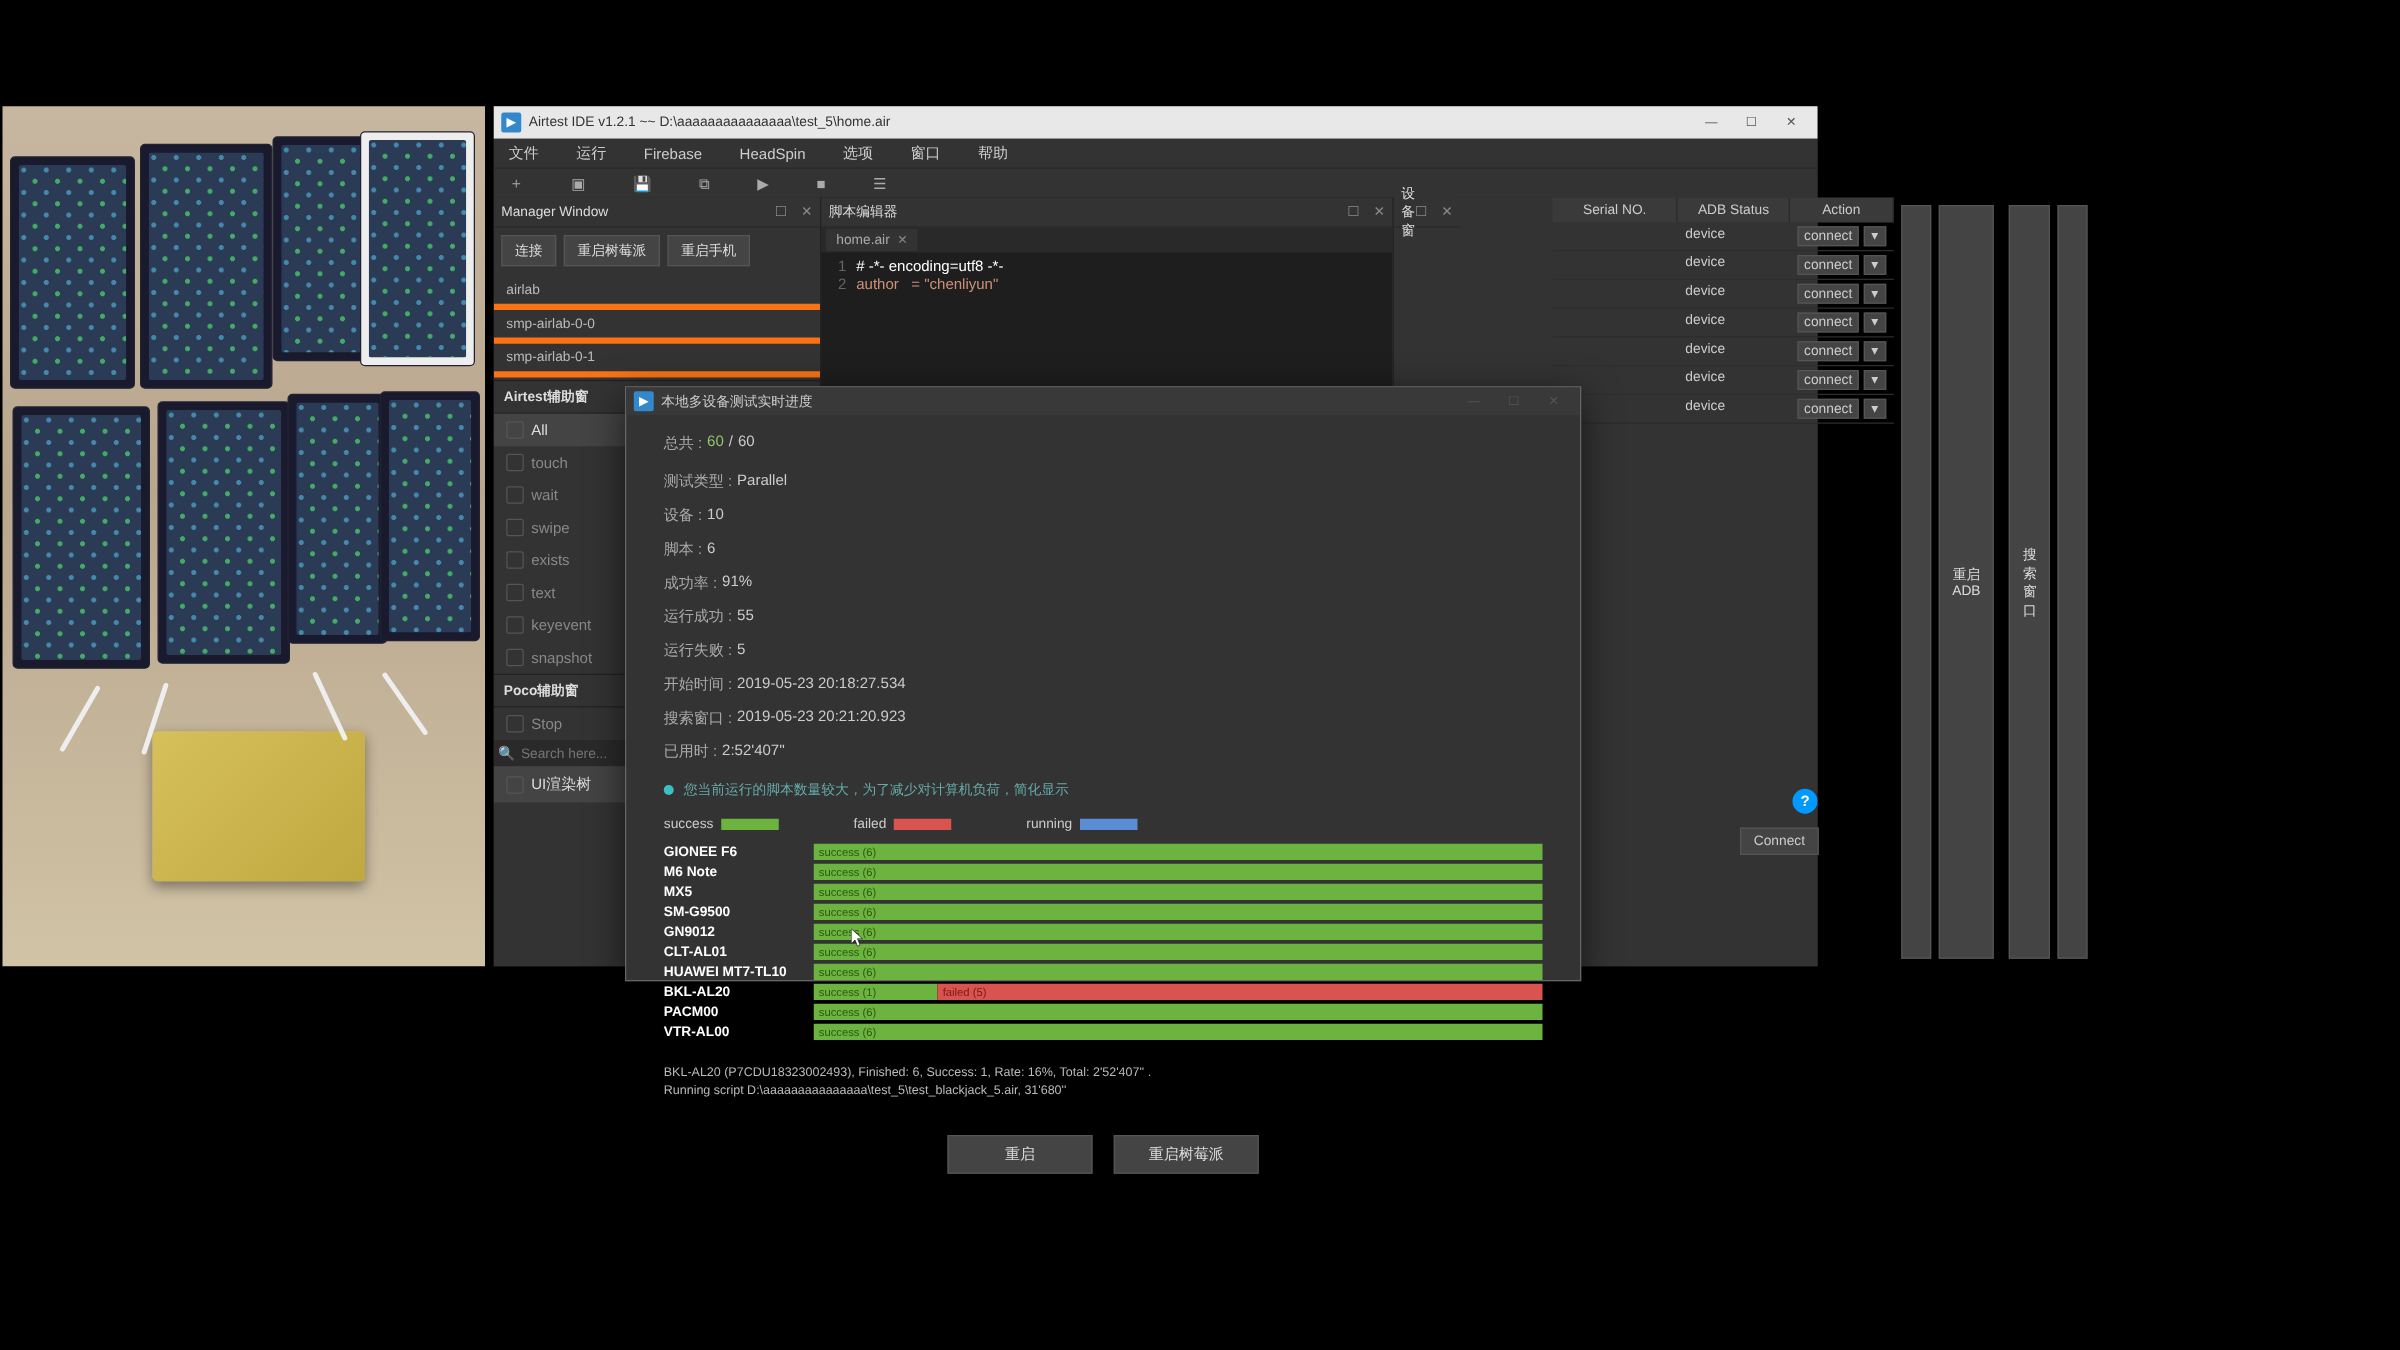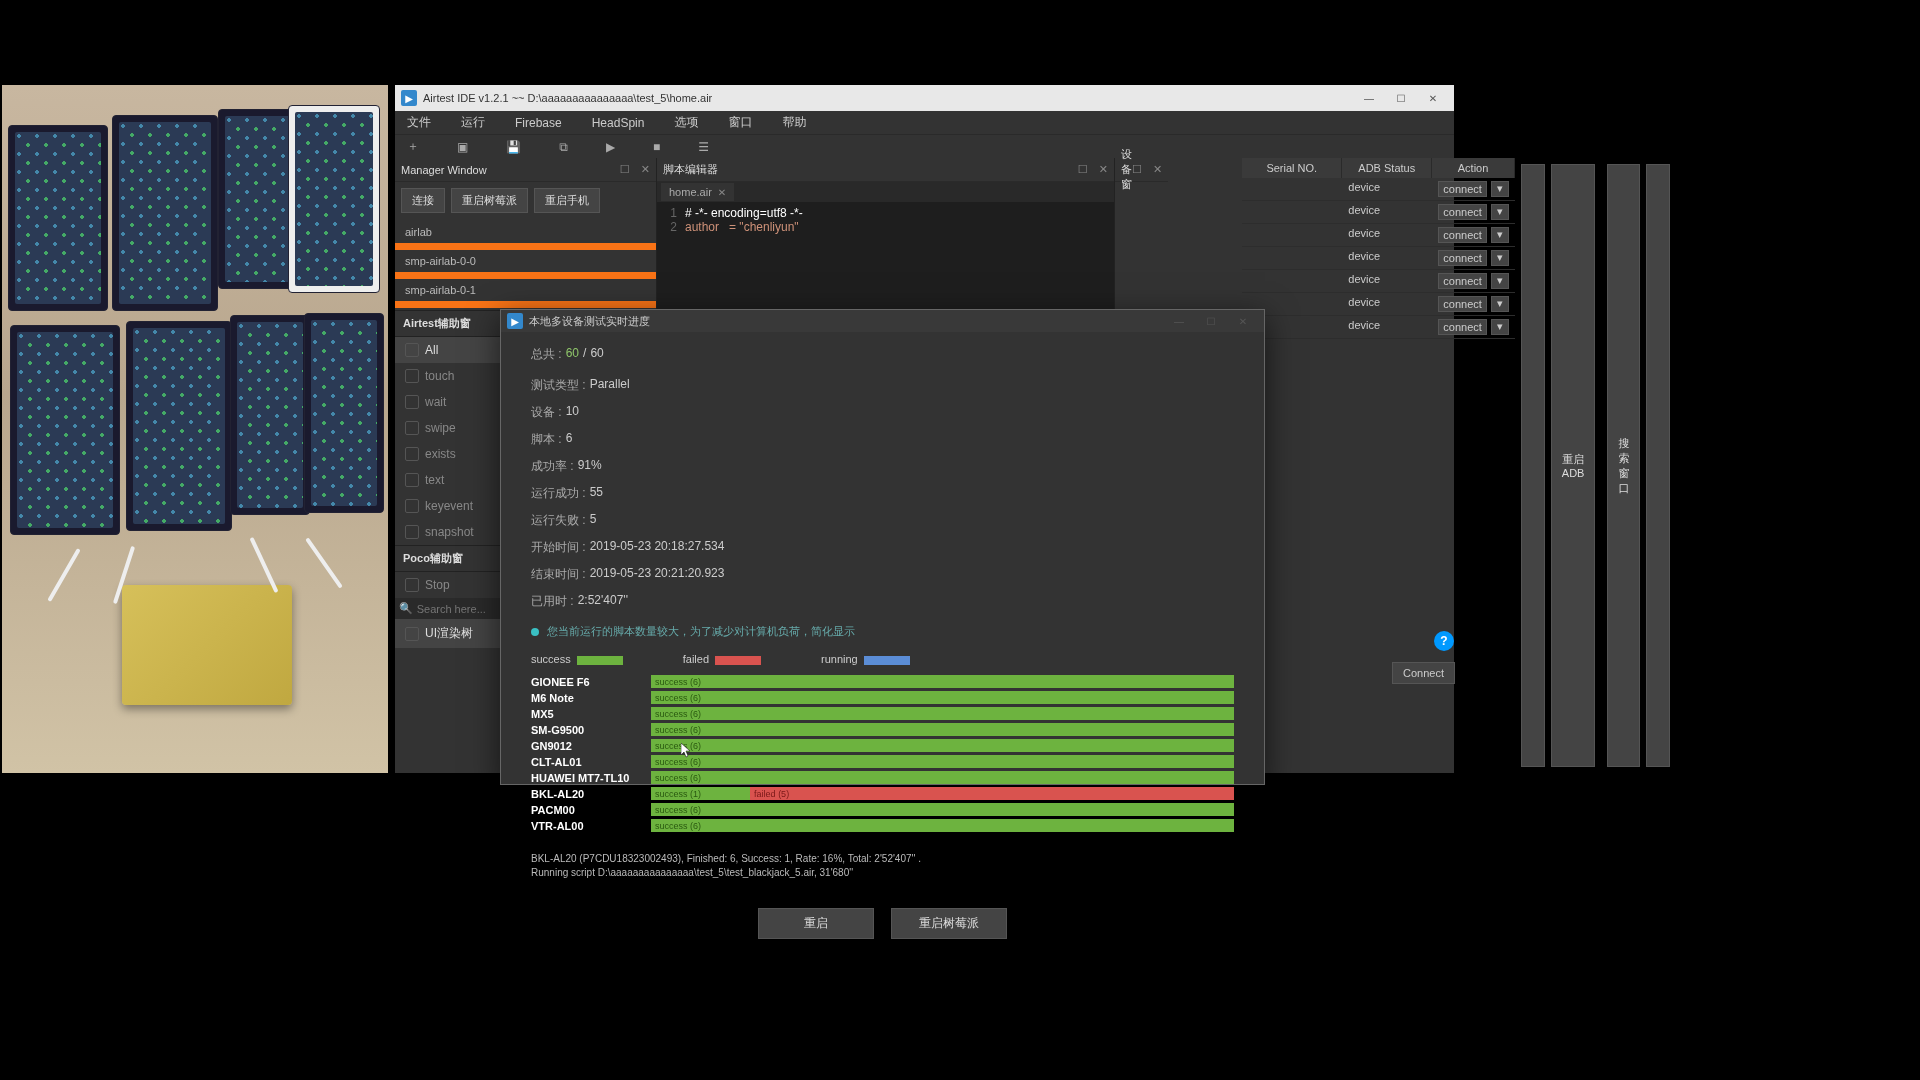--- a/index.html
+++ b/index.html
@@ -50,21 +50,21 @@
 
 .ide-body{display:flex;height:calc(100% - 73px)}
 
 
 .mgr{width:262px;background:#333;border-right:1px solid #222;display:flex;flex-direction:column;font-size:11px;color:#ccc;overflow:hidden}
 .panel-hdr{height:24px;display:flex;align-items:center;padding:0 6px;background:#333;font-size:11px;color:#ddd;border-bottom:1px solid #2a2a2a}
 .panel-hdr .pbtns{margin-left:auto;display:flex;gap:4px;color:#888}
 .btnrow{display:flex;gap:6px;padding:6px}
 .btn-dark{background:#444;color:#ddd;border:1px solid #555;padding:4px 10px;font-size:11px;cursor:pointer}
 .mgr-list{padding:2px 0}
-.mgr-item{padding:5px 10px;color:#bbb;font-size:11px;border-bottom:7px solid #f97316}
+.mgr-item{padding:5px 10px;color:#bbb;font-size:11px;border-bottom:5px solid #f97316}
 
 .panel-sub-hdr{padding:5px 8px;font-size:11px;color:#ddd;background:#333;border-top:1px solid #222;border-bottom:1px solid #222;font-weight:bold}
 .panel-sub-row{padding:6px 10px;color:#888;font-size:12px;display:flex;align-items:center;gap:6px}
 .panel-sub-row::before{content:'';width:12px;height:12px;border:1px solid #555;border-radius:2px;display:inline-block}
 .panel-sub-row.sel{background:#444;color:#ddd}
 .search-row{display:flex;align-items:center;padding:4px;gap:4px;background:#2a2a2a}
 .search-row input{flex:1;background:#2a2a2a;border:none;color:#aaa;font-size:11px;outline:none}
 
 
 .editor-col{flex:1;background:#292929;display:flex;flex-direction:column;overflow:hidden}
@@ -380,21 +380,21 @@
         <div class="stat">
             <span class="lbl">运行失败 :</span>
             <span>5</span>
           </div>
 
         <div class="stat">
             <span class="lbl">开始时间 :</span>
             <span>2019-05-23 20:18:27.534</span>
           </div>
         <div class="stat">
-            <span class="lbl">结束时间 :</span>
+            <span class="lbl">搜索窗口 :</span>
             <span>2019-05-23 20:21:20.923</span>
           </div>
         <div class="stat">
             <span class="lbl">已用时 :</span>
             <span>2:52'407''</span>
           </div>
       </div>
 
       <div class="hint">您当前运行的脚本数量较大，为了减少对计算机负荷，简化显示</div>
 

